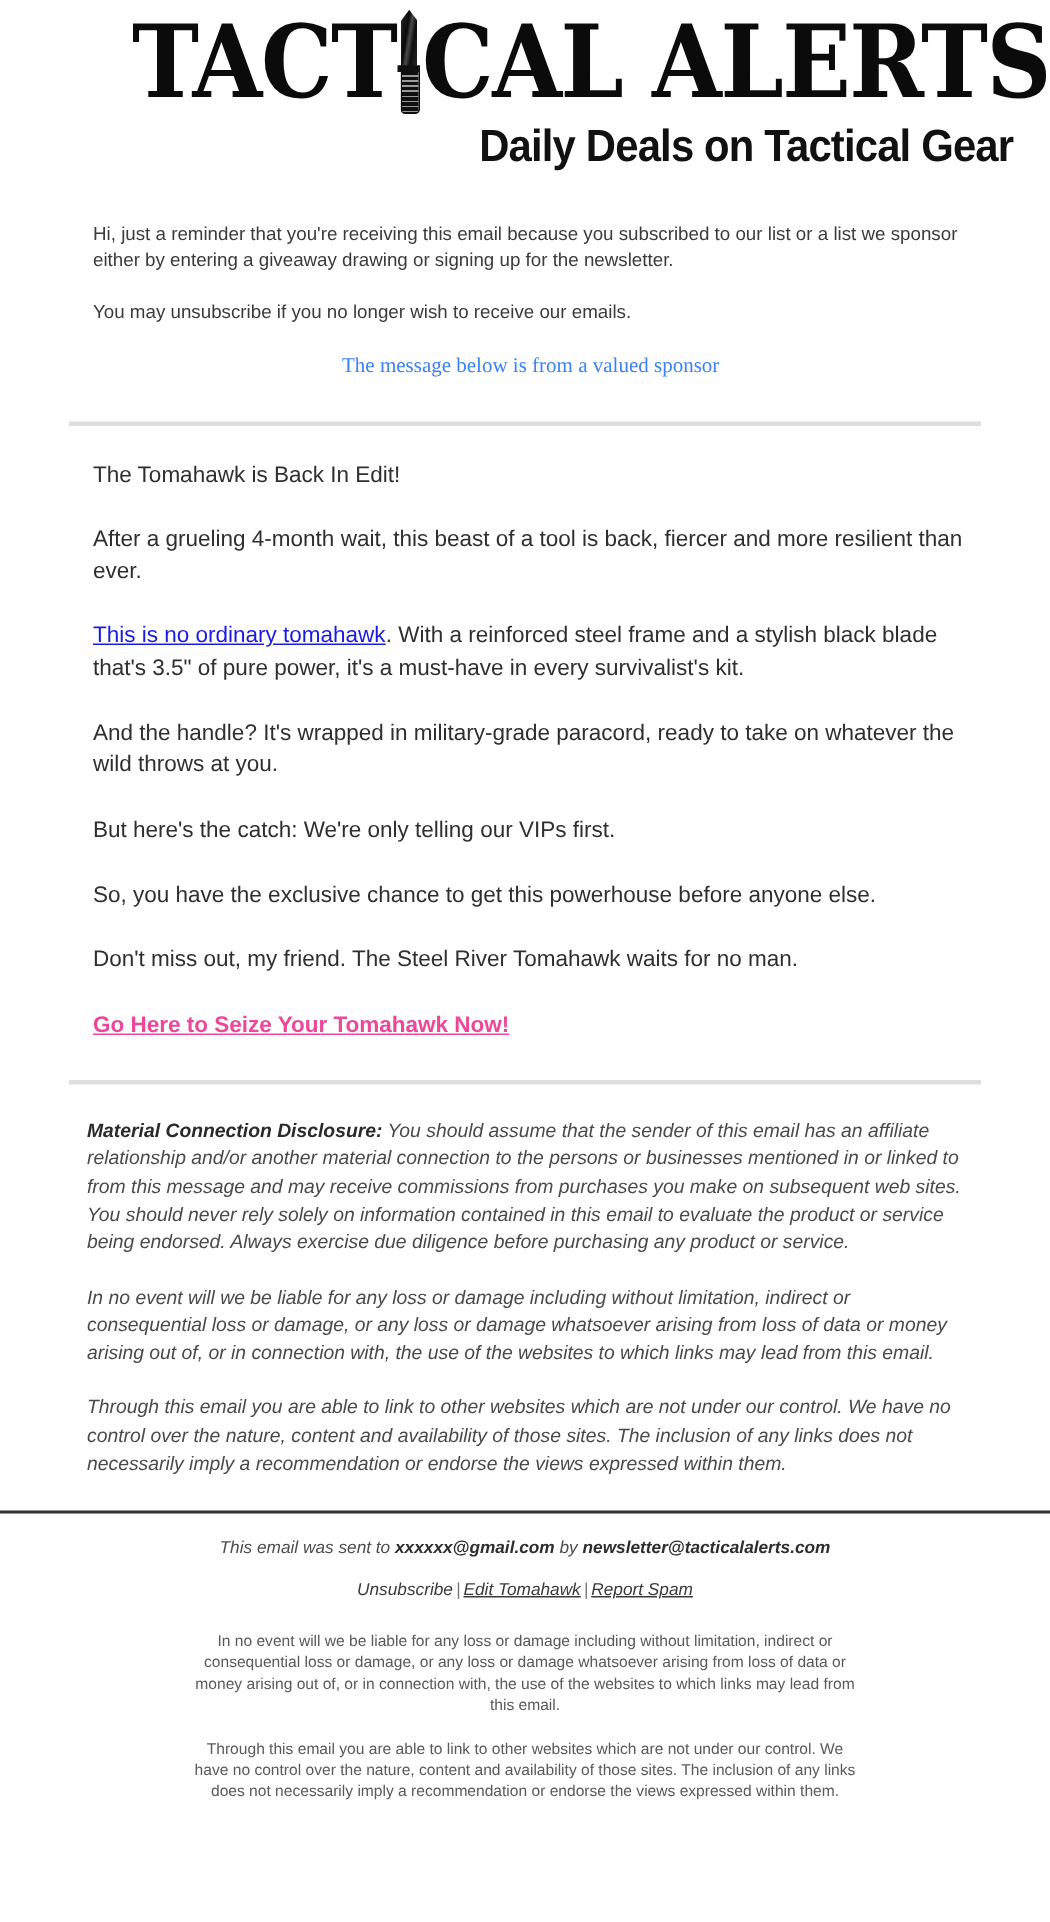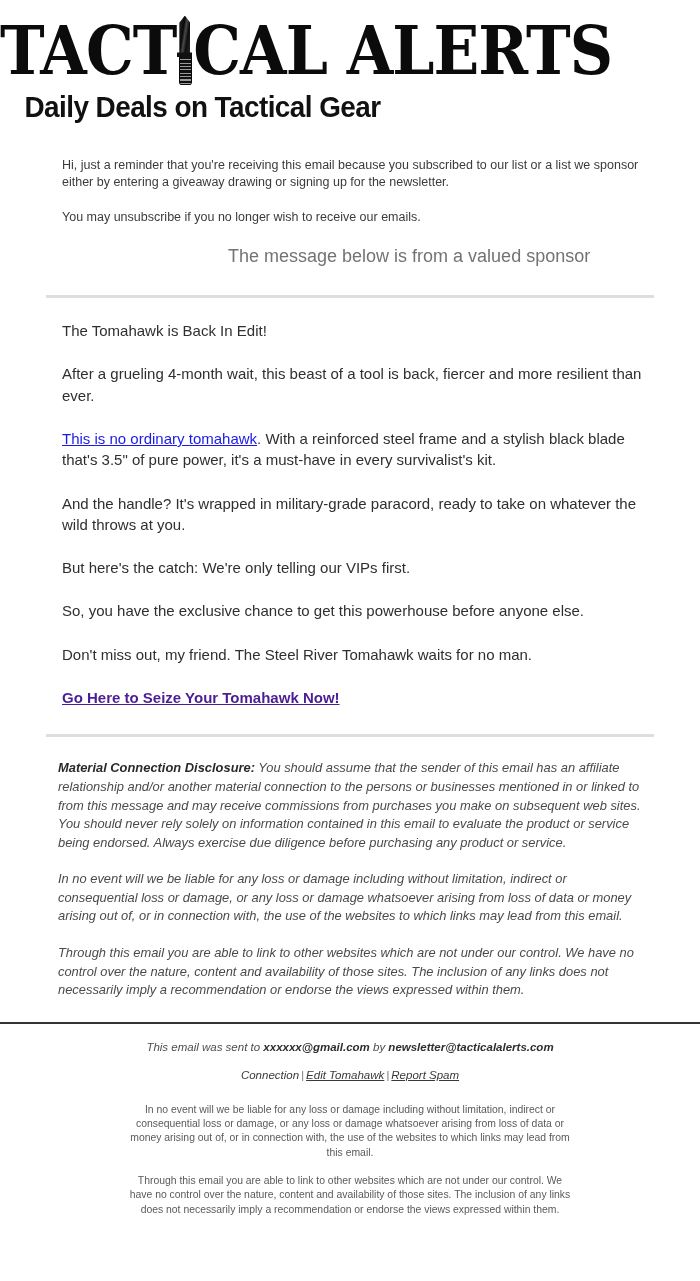--- a/index.html
+++ b/index.html
@@ -12,22 +12,22 @@
     height: 1281px;
     font-family: "Liberation Sans", sans-serif;
     color: #222222;
     overflow: hidden;
     position: relative;
   }
 
   
   .header {
     width: 100%;
-    text-align: left;
-    margin-top: 23px;
+    padding-top: 14px;
+    text-align: right;
   }
   .logo-wordmark {
     position: relative;
     display: inline-block;
     font-family: "DejaVu Serif", serif;
     font-weight: bold;
     font-size: 60px;
     line-height: 0.95;
     letter-spacing: -1px;
     color: #0b0b0b;
@@ -99,22 +99,23 @@
   }
   .intro p {
     margin: 0 0 18px 0;
     font-size: 12.5px;
     line-height: 1.38;
     color: #3b3b3b;
   }
   .intro p.sponsor-note {
     margin: 0;
     padding-left: 166px;
-    font-size: 18px;
-    color: #737373;
+    font-size: 14px;
+    color: #3b82f6;
+    font-family: Liberation Serif, serif;
   }
 
   .rule-light {
     height: 3px;
     background: #dedede;
     margin: 26px 46px 0 46px;
   }
 
   
   .body-copy {
@@ -128,21 +129,21 @@
   }
   .body-copy p:last-child {
     margin-bottom: 0;
   }
   a.inline-link {
     color: #1a1ae6;
     text-decoration: underline;
   }
   a.cta-link {
     display: inline-block;
-    color: #4c1d95;
+    color: #ec4899;
     font-weight: bold;
     font-size: 15px;
     text-decoration: underline;
   }
 
   
   .disclosure {
     padding: 22px 52px 0 58px;
     font-style: italic;
   }
@@ -247,19 +248,19 @@
 <div class="disclosure">
   <p><span class="lead">Material Connection Disclosure:</span><span> You should assume that the sender of this email has an affiliate relationship and/or another material connection to the persons or businesses mentioned in or linked to from this message and may receive commissions from purchases you make on subsequent web sites. You should never rely solely on information contained in this email to evaluate the product or service being endorsed. Always exercise due diligence before purchasing any product or service.</span></p>
   <p>In no event will we be liable for any loss or damage including without limitation, indirect or consequential loss or damage, or any loss or damage whatsoever arising from loss of data or money arising out of, or in connection with, the use of the websites to which links may lead from this email.</p>
   <p>Through this email you are able to link to other websites which are not under our control. We have no control over the nature, content and availability of those sites. The inclusion of any links does not necessarily imply a recommendation or endorse the views expressed within them.</p>
 </div>
 
 <div class="rule-dark"></div>
 
 <div class="footer">
   <p class="line"><span>This email was sent to </span><strong>xxxxxx@gmail.com</strong><span> by </span><strong>newsletter@tacticalalerts.com</strong></p>
-  <p class="links"><a class="no-underline" href="#">Connection</a><span class="sep">|</span><a href="#">Edit Tomahawk</a><span class="sep">|</span><a href="#">Report Spam</a></p>
+  <p class="links"><a class="no-underline" href="#">Unsubscribe</a><span class="sep">|</span><a href="#">Edit Tomahawk</a><span class="sep">|</span><a href="#">Report Spam</a></p>
 </div>
 
 <div class="fineprint">
   <p>In no event will we be liable for any loss or damage including without limitation, indirect or consequential loss or damage, or any loss or damage whatsoever arising from loss of data or money arising out of, or in connection with, the use of the websites to which links may lead from this email.</p>
   <p>Through this email you are able to link to other websites which are not under our control. We have no control over the nature, content and availability of those sites. The inclusion of any links does not necessarily imply a recommendation or endorse the views expressed within them.</p>
 </div>
 
 </body></html>

